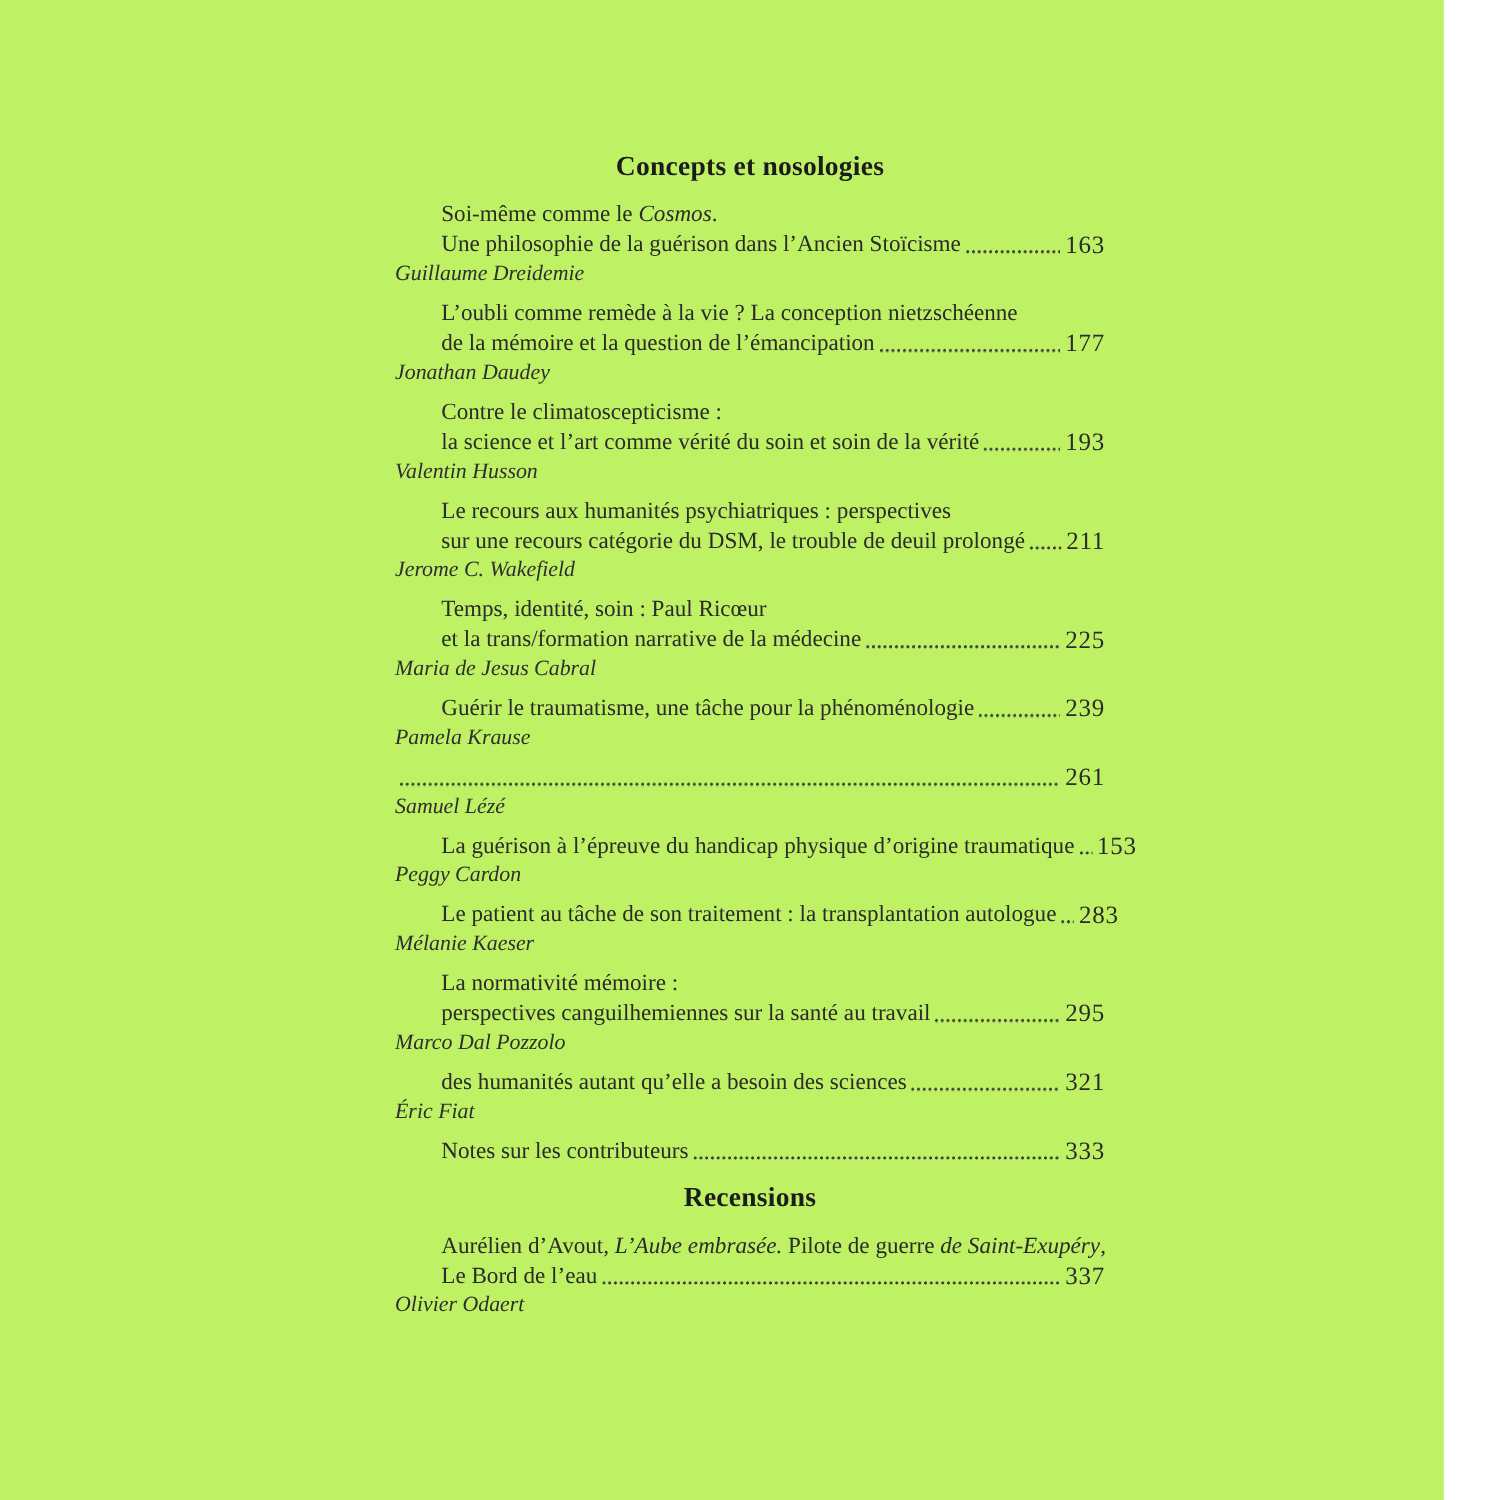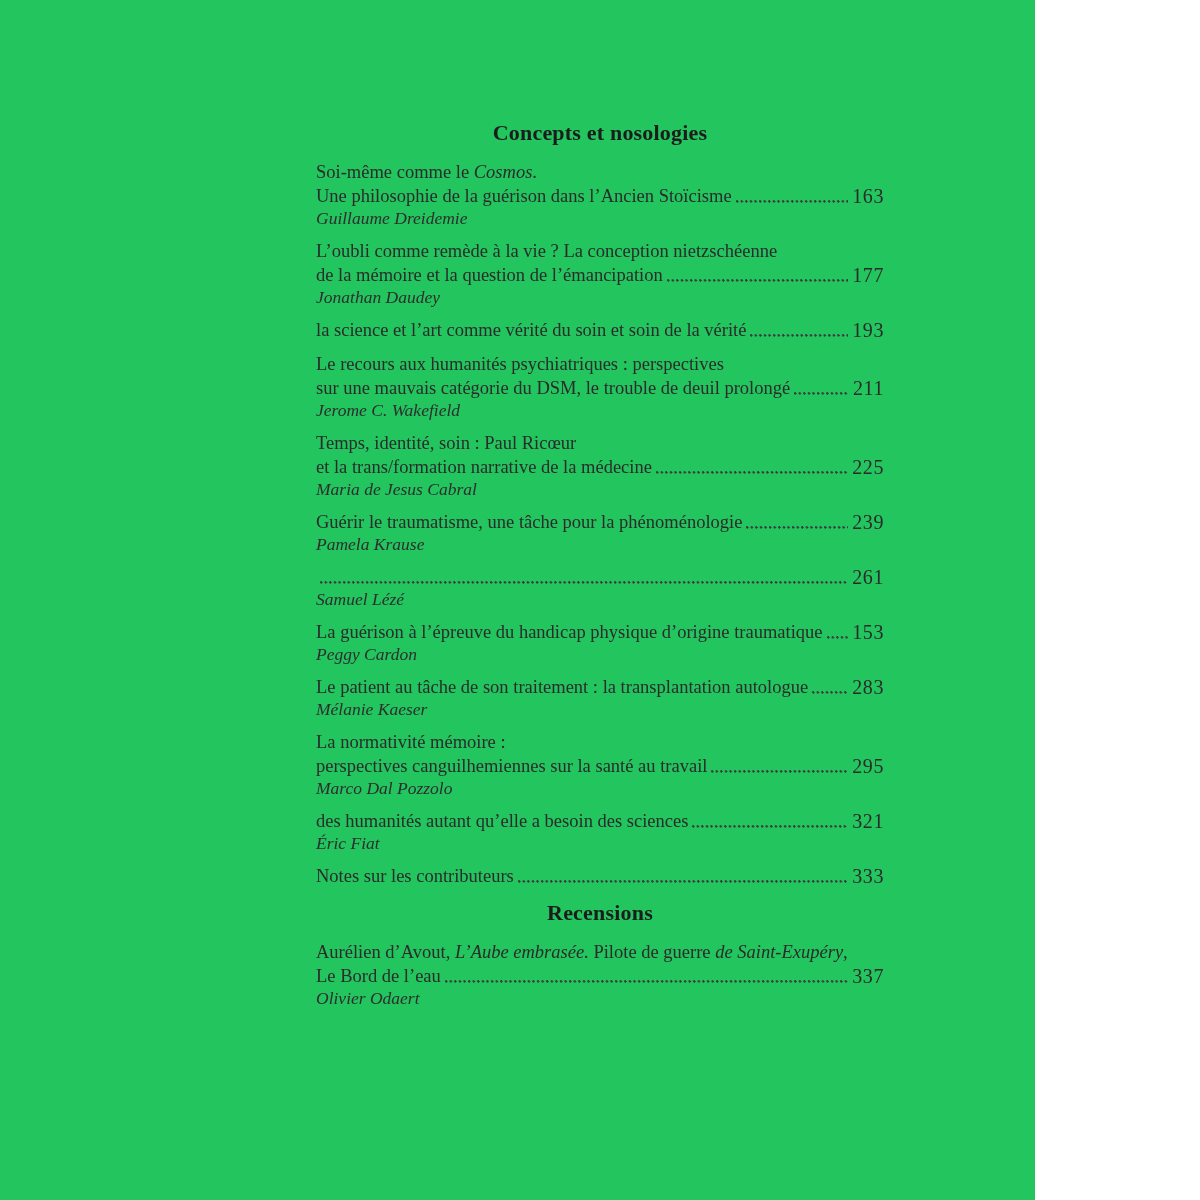--- a/index.html
+++ b/index.html
@@ -10,23 +10,23 @@
   body {
     width: 1200px;
     height: 1200px;
     background: #ffffff;
     font-family: "Liberation Serif", "DejaVu Serif", serif;
     color: #282828;
     overflow: hidden;
   }
   .book-page {
     position: relative;
-    width: 1035px;
+    width: 1155px;
     height: 1200px;
-    background: #22c55e;
+    background: #bef264;
     font-family: Liberation Serif, serif;
   }
   main.toc {
     position: absolute;
     left: 316px;
     top: 120px;
     width: 568px;
   }
   .section-heading {
     font-size: 22px;
@@ -47,20 +47,21 @@
     font-size: 18.5px;
     line-height: 24px;
     color: #2b2b2b;
   }
   .leader-line {
     display: flex;
     align-items: flex-start;
   }
   .line-text {
     white-space: nowrap;
+    margin-left: 37px;
   }
   .it {
     font-style: italic;
   }
   .dots {
     flex: 1 1 auto;
     min-width: 10px;
     align-self: flex-end;
     height: 3px;
     margin: 0 4px 5px 4px;
@@ -101,30 +102,32 @@
         <div class="entry">
           <div class="title-line"><span class="line-text"><span>L’oubli comme remède à la vie ? La conception nietzschéenne</span></span></div>
           <div class="title-line leader-line">
             <span class="line-text"><span>de la mémoire et la question de l’émancipation</span></span>
             <span class="dots"></span>
             <span class="page-num">177</span>
           </div>
           <div class="author">Jonathan Daudey</div>
         </div>
         <div class="entry">
+          <div class="title-line"><span class="line-text"><span>Contre le climatoscepticisme :</span></span></div>
           <div class="title-line leader-line">
             <span class="line-text"><span>la science et l’art comme vérité du soin et soin de la vérité</span></span>
             <span class="dots"></span>
             <span class="page-num">193</span>
           </div>
+          <div class="author">Valentin Husson</div>
         </div>
         <div class="entry">
           <div class="title-line"><span class="line-text"><span>Le recours aux humanités psychiatriques : perspectives</span></span></div>
           <div class="title-line leader-line">
-            <span class="line-text"><span>sur une mauvais catégorie du DSM, le trouble de deuil prolongé</span></span>
+            <span class="line-text"><span>sur une recours catégorie du DSM, le trouble de deuil prolongé</span></span>
             <span class="dots"></span>
             <span class="page-num">211</span>
           </div>
           <div class="author">Jerome C. Wakefield</div>
         </div>
         <div class="entry">
           <div class="title-line"><span class="line-text"><span>Temps, identité, soin : Paul Ricœur</span></span></div>
           <div class="title-line leader-line">
             <span class="line-text"><span>et la trans/formation narrative de la médecine</span></span>
             <span class="dots"></span>

